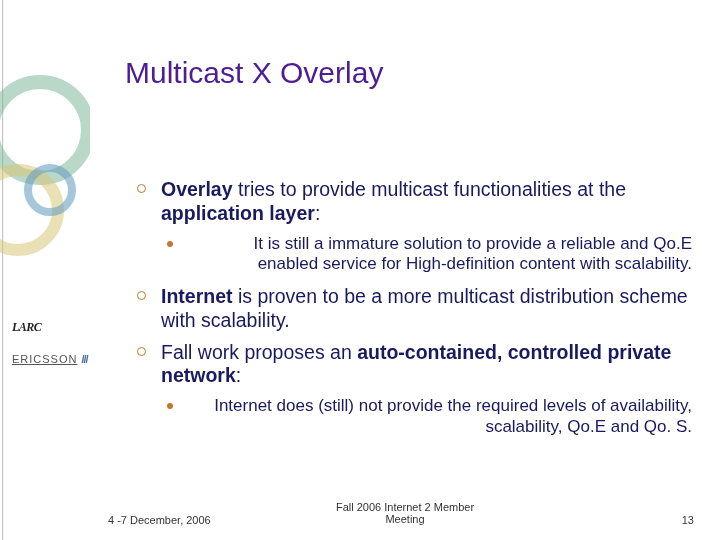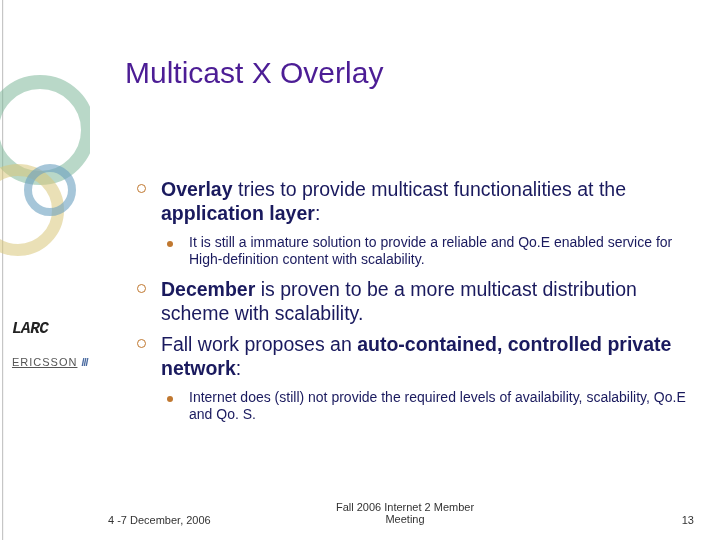--- a/index.html
+++ b/index.html
@@ -52,22 +52,23 @@
     width: 9px;
     height: 9px;
     border: 1.6px solid #c07830;
     border-radius: 50%;
     box-sizing: border-box;
   }
   .lvl2 {
     position: relative;
     margin: 6px 0 10px 30px;
     padding-left: 22px;
-    font-size: 14px;
+    font-size: 17px;
     line-height: 1.22;
+    text-align: right;
   }
   .lvl2 .dot {
     position: absolute;
     left: 0;
     top: 7px;
     width: 6px;
     height: 6px;
     background: #c07830;
     border-radius: 50%;
   }
@@ -101,24 +102,24 @@
   }
   .logos {
     position: absolute;
     left: 12px;
     top: 320px;
     width: 84px;
     font-size: 10px;
     color: #555;
   }
   .larc {
-    font-family: Liberation Mono, monospace;
+    font-family: Liberation Serif, serif;
     font-weight: 700;
     font-style: italic;
-    font-size: 16px;
+    font-size: 12px;
     color: #222;
     letter-spacing: -0.5px;
   }
   .ericsson {
     margin-top: 18px;
     font-family: Arial, sans-serif;
     font-weight: 400;
     font-size: 11px;
     letter-spacing: 1px;
     color: #555;
@@ -148,21 +149,21 @@
   <div class="lvl1">
     <span class="bullet"></span>
     <b>Overlay</b><span> tries to provide multicast functionalities at the </span><b>application layer</b><span>:</span>
   </div>
   <div class="lvl2">
     <span class="dot"></span>
     <span>It is still a immature solution to provide a reliable and Qo.E enabled service for High-definition content with scalability.</span>
   </div>
   <div class="lvl1">
     <span class="bullet"></span>
-    <b>December</b><span> is proven to be a more multicast distribution scheme with scalability.</span>
+    <b>Internet</b><span> is proven to be a more multicast distribution scheme with scalability.</span>
   </div>
   <div class="lvl1">
     <span class="bullet"></span>
     <span>Fall work proposes an </span><b>auto-contained, controlled private network</b><span>:</span>
   </div>
   <div class="lvl2">
     <span class="dot"></span>
     <span>Internet does (still) not provide the required levels of availability, scalability, Qo.E and Qo. S.</span>
   </div>
 </div>

